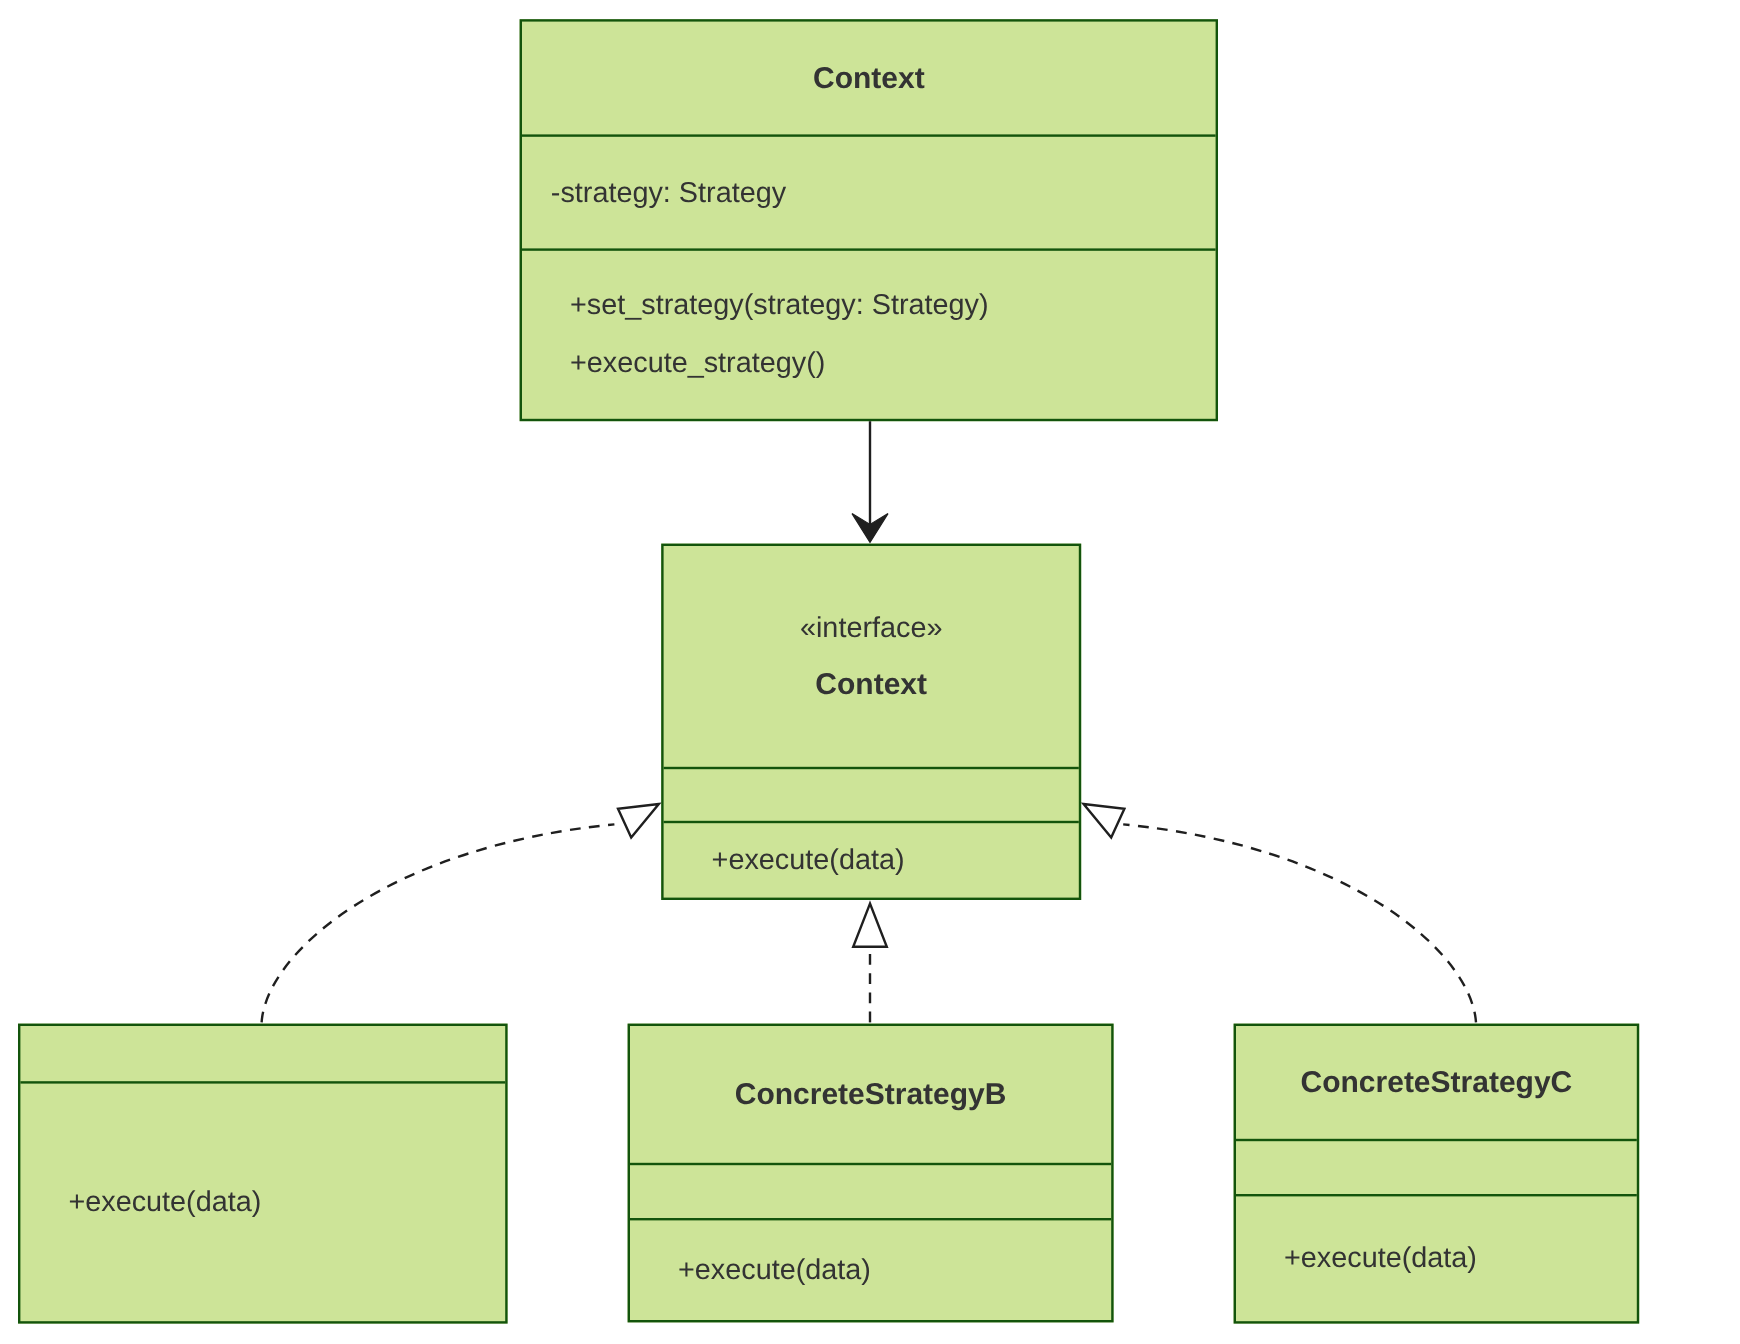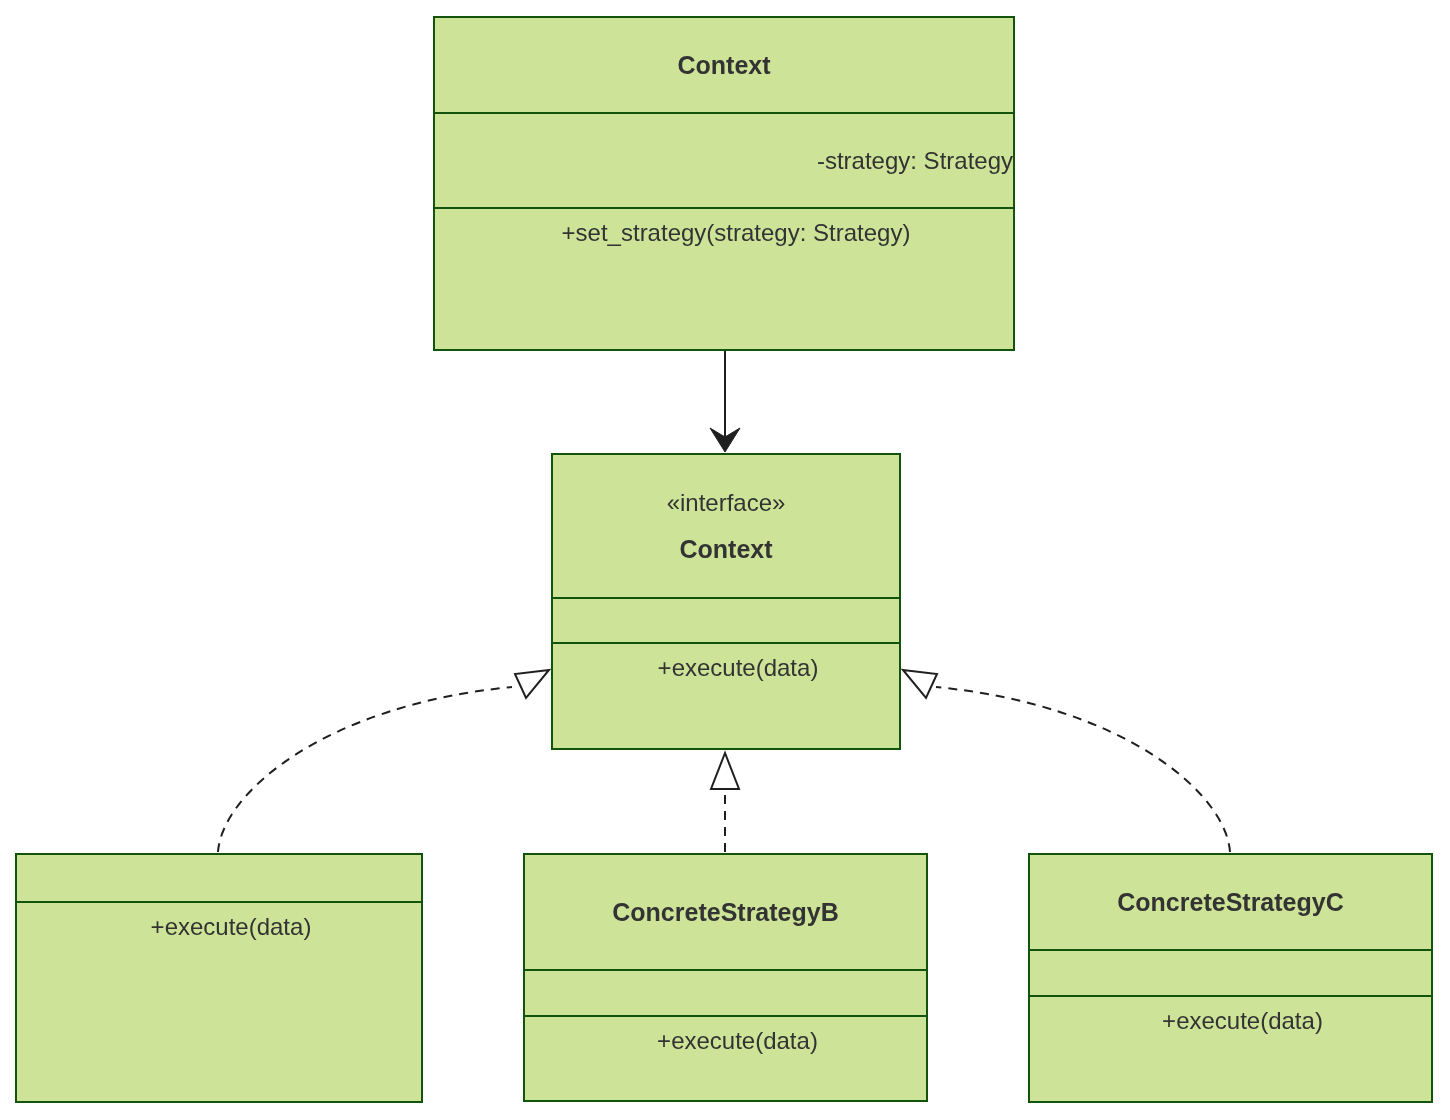--- a/index.html
+++ b/index.html
@@ -51,28 +51,27 @@
   .stereotype {
     font-weight: normal;
     font-size: 24px;
     line-height: 46px;
   }
   .attrs-compartment {
     display: flex;
     flex-direction: column;
     justify-content: center;
     padding-left: 24px;
-    text-align: right;
   }
   .methods-compartment {
     flex: 1;
     display: flex;
-    flex-direction: row;
+    flex-direction: column;
     justify-content: center;
-    padding-left: 24px;
+    padding-left: 40px;
   }
   .member {
     font-size: 24px;
     line-height: 48px;
     white-space: nowrap;
   }
 </style>
 </head>
 <body>
 
@@ -80,25 +79,26 @@
 
   <div class="class-box" style="left:433px; top:16px; width:582px; height:335px;">
     <div class="compartment title-compartment" style="height:94px;">
       <span class="class-name">Context</span>
     </div>
     <div class="compartment attrs-compartment" style="height:95px;">
       <div class="member">-strategy: Strategy</div>
     </div>
     <div class="compartment methods-compartment">
       <div class="member">+set_strategy(strategy: Strategy)</div>
+      <div class="member">+execute_strategy()</div>
     </div>
   </div>
 
   <div class="class-box" style="left:551px; top:453px; width:350px; height:297px;">
-    <div class="compartment title-compartment" style="height:142px;">
+    <div class="compartment title-compartment" style="height:184px;">
       <span class="stereotype">«interface»</span>
       <span class="class-name">Context</span>
     </div>
     <div class="compartment attrs-compartment" style="height:45px;"></div>
     <div class="compartment methods-compartment">
       <div class="member">+execute(data)</div>
     </div>
   </div>
 
   <div class="class-box" style="left:15px; top:853px; width:408px; height:250px;">
@@ -111,21 +111,21 @@
   <div class="class-box" style="left:523px; top:853px; width:405px; height:249px;">
     <div class="compartment title-compartment" style="height:114px;">
       <span class="class-name">ConcreteStrategyB</span>
     </div>
     <div class="compartment attrs-compartment" style="height:46px;"></div>
     <div class="compartment methods-compartment">
       <div class="member">+execute(data)</div>
     </div>
   </div>
 
-  <div class="class-box" style="left:1028px; top:853px; width:405px; height:250px;">
+  <div class="class-box" style="left:1028px; top:853px; width:338px; height:250px;">
     <div class="compartment title-compartment" style="height:94px;">
       <span class="class-name">ConcreteStrategyC</span>
     </div>
     <div class="compartment attrs-compartment" style="height:46px;"></div>
     <div class="compartment methods-compartment">
       <div class="member">+execute(data)</div>
     </div>
   </div>
 
   <svg class="edges" width="1450" height="1120" viewBox="0 0 1450 1120">

